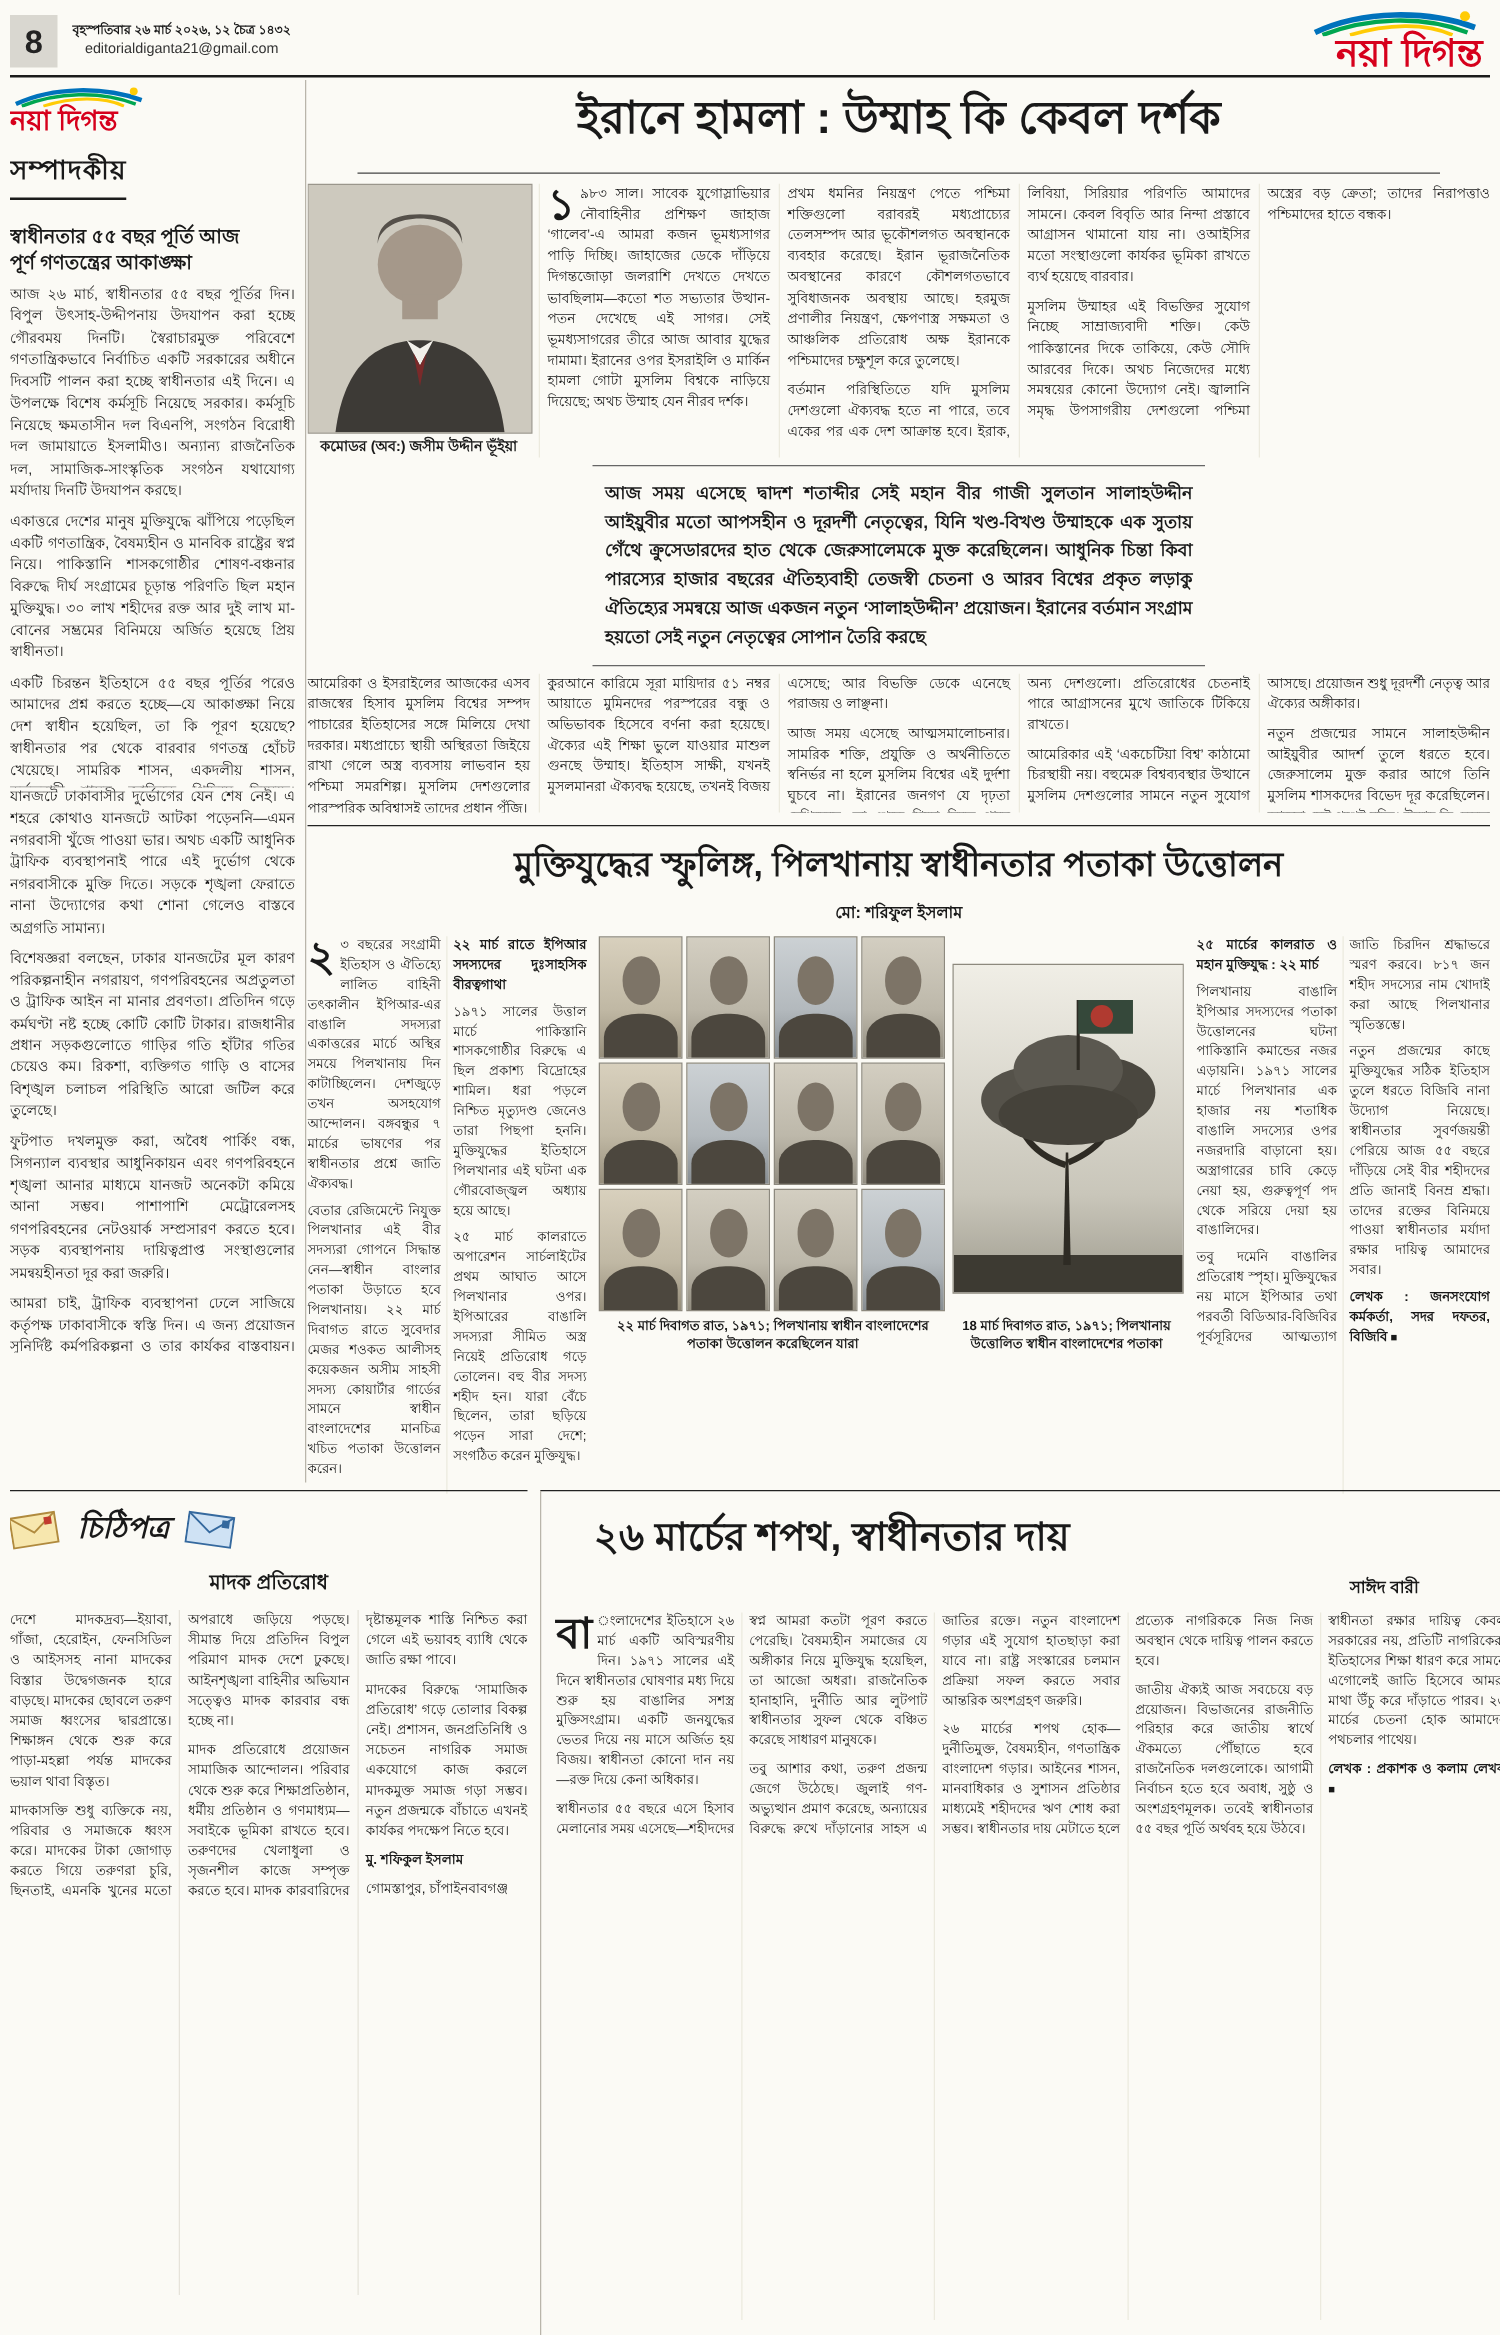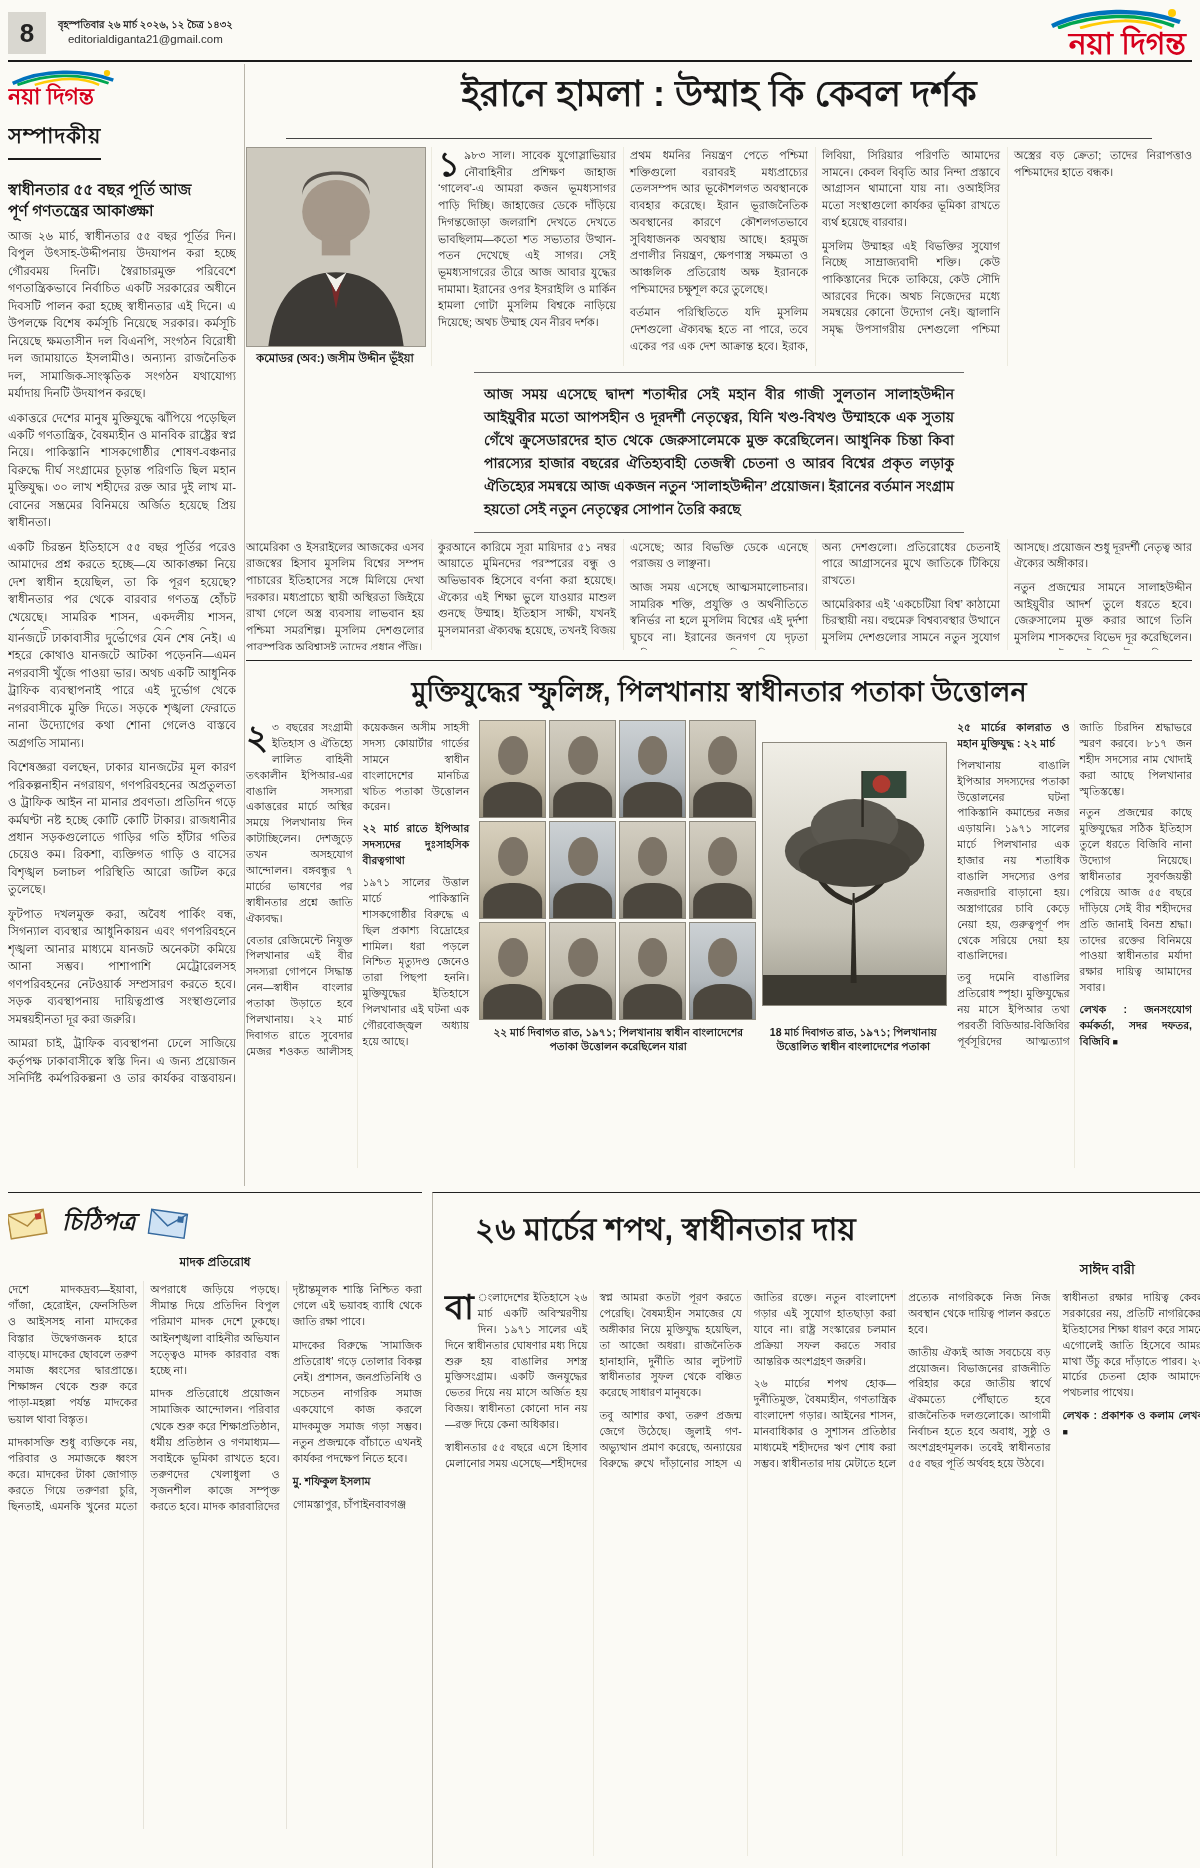--- a/index.html
+++ b/index.html
@@ -21,21 +21,21 @@
   .section-title{font-size:21px;font-weight:bold;letter-spacing:1px;margin:6px 0 10px;border-bottom:2px solid #1b1b1b;display:inline-block;padding-bottom:3px;}
   .ed-title{font-size:15.5px;font-weight:bold;line-height:1.35;margin:10px 0 6px;}
   .ed-body{font-size:11.5px;line-height:1.52;text-align:justify;overflow:hidden;}
   .ed-body p{margin:0 0 7px;}
   .ed1{height:402px;}
   .ed2{height:452px;}
   
   .letters{position:absolute;left:8px;top:1192px;width:414px;height:668px;border-top:1px solid #222;padding-top:10px;overflow:hidden;}
   .letters-head{display:flex;align-items:center;justify-content:flex-start;gap:14px;width:230px;}
   .letters-title{font-size:24px;font-weight:bold;font-style:italic;}
-  .letter-title{text-align:center;font-size:12px;font-weight:bold;margin:10px 0 8px;}
+  .letter-title{text-align:center;font-size:16px;font-weight:bold;margin:10px 0 8px;}
   .letters-body{column-count:3;column-gap:13px;column-rule:1px solid #e6e3da;font-size:10.8px;line-height:1.5;text-align:justify;height:548px;column-fill:balance;}
   .letters-body p{margin:0 0 7px;}
   .sig{font-weight:bold;margin-top:6px;}
   
   .main-art{position:absolute;left:246px;top:64px;width:946px;height:586px;overflow:hidden;}
   .ma-title{font-size:36px;font-weight:bold;text-align:center;margin:2px 40px 8px;border-bottom:1px solid #444;padding-bottom:12px;}
   .ma-body{column-count:5;column-gap:14px;column-rule:1px solid #eceade;font-size:11px;line-height:1.52;text-align:justify;height:516px;}
   .ma-body p{margin:0 0 7px;}
   figure{margin:0 0 4px;break-inside:avoid;}
   .photo{width:100%;height:198px;border:1px solid #9a968c;background:linear-gradient(180deg,#d8d4ca 0%,#c2beb2 55%,#a8a497 100%);position:relative;overflow:hidden;}
@@ -162,26 +162,28 @@
       <p>কুরআনে কারিমে সূরা মায়িদার ৫১ নম্বর আয়াতে মুমিনদের পরস্পরের বন্ধু ও অভিভাবক হিসেবে বর্ণনা করা হয়েছে। ঐক্যের এই শিক্ষা ভুলে যাওয়ার মাশুল গুনছে উম্মাহ। ইতিহাস সাক্ষী, যখনই মুসলমানরা ঐক্যবদ্ধ হয়েছে, তখনই বিজয় এসেছে; আর বিভক্তি ডেকে এনেছে পরাজয় ও লাঞ্ছনা।</p>
       <p>আজ সময় এসেছে আত্মসমালোচনার। সামরিক শক্তি, প্রযুক্তি ও অর্থনীতিতে স্বনির্ভর না হলে মুসলিম বিশ্বের এই দুর্দশা ঘুচবে না। ইরানের জনগণ যে দৃঢ়তা দেখিয়েছে, তা থেকে শিক্ষা নিতে পারে অন্য দেশগুলো। প্রতিরোধের চেতনাই পারে আগ্রাসনের মুখে জাতিকে টিকিয়ে রাখতে।</p>
       <p>আমেরিকার এই ‘একচেটিয়া বিশ্ব’ কাঠামো চিরস্থায়ী নয়। বহুমেরু বিশ্বব্যবস্থার উত্থানে মুসলিম দেশগুলোর সামনে নতুন সুযোগ আসছে। প্রয়োজন শুধু দূরদর্শী নেতৃত্ব আর ঐক্যের অঙ্গীকার।</p>
       <p>নতুন প্রজন্মের সামনে সালাহউদ্দীন আইয়ুবীর আদর্শ তুলে ধরতে হবে। জেরুসালেম মুক্ত করার আগে তিনি মুসলিম শাসকদের বিভেদ দূর করেছিলেন। আজো সেই পথেই মুক্তি। উম্মাহ কি কেবল দর্শক হয়ে থাকবে, নাকি ইতিহাসের ডাকে সাড়া দেবে—এ প্রশ্নের উত্তর খুঁজতে হবে এখনই।</p>
 
     </div>
   </div>
 
   <div class="second-art">
     <h2 class="sa-title">মুক্তিযুদ্ধের স্ফুলিঙ্গ, পিলখানায় স্বাধীনতার পতাকা উত্তোলন</h2>
+    <div class="sa-byline">মো: শরিফুল ইসলাম</div>
     <div class="sa-content">
       <div class="sa-left">
         <p><span class="dropcap">২</span><span>৩ বছরের সংগ্রামী ইতিহাস ও ঐতিহ্যে লালিত বাহিনী তৎকালীন ইপিআর-এর বাঙালি সদস্যরা একাত্তরের মার্চে অস্থির সময়ে পিলখানায় দিন কাটাচ্ছিলেন। দেশজুড়ে তখন অসহযোগ আন্দোলন। বঙ্গবন্ধুর ৭ মার্চের ভাষণের পর স্বাধীনতার প্রশ্নে জাতি ঐক্যবদ্ধ।</span></p>
         <p>বেতার রেজিমেন্টে নিযুক্ত পিলখানার এই বীর সদস্যরা গোপনে সিদ্ধান্ত নেন—স্বাধীন বাংলার পতাকা উড়াতে হবে পিলখানায়। ২২ মার্চ দিবাগত রাতে সুবেদার মেজর শওকত আলীসহ কয়েকজন অসীম সাহসী সদস্য কোয়ার্টার গার্ডের সামনে স্বাধীন বাংলাদেশের মানচিত্র খচিত পতাকা উত্তোলন করেন।</p>
         <p class="sa-sub">২২ মার্চ রাতে ইপিআর সদস্যদের দুঃসাহসিক বীরত্বগাথা</p>
         <p>১৯৭১ সালের উত্তাল মার্চে পাকিস্তানি শাসকগোষ্ঠীর বিরুদ্ধে এ ছিল প্রকাশ্য বিদ্রোহের শামিল। ধরা পড়লে নিশ্চিত মৃত্যুদণ্ড জেনেও তারা পিছপা হননি। মুক্তিযুদ্ধের ইতিহাসে পিলখানার এই ঘটনা এক গৌরবোজ্জ্বল অধ্যায় হয়ে আছে।</p>
+        <p>২৫ মার্চ কালরাতে অপারেশন সার্চলাইটের প্রথম আঘাত আসে পিলখানার ওপর। ইপিআরের বাঙালি সদস্যরা সীমিত অস্ত্র নিয়েই প্রতিরোধ গড়ে তোলেন। বহু বীর সদস্য শহীদ হন। যারা বেঁচে ছিলেন, তারা ছড়িয়ে পড়েন সারা দেশে; সংগঠিত করেন মুক্তিযুদ্ধ।</p>
       </div>
       <div class="sa-photos">
         <div class="photo-row">
           <div class="grid">
             <div class="portrait"></div>
             <div class="portrait"></div>
             <div class="portrait"></div>
             <div class="portrait"></div>
             <div class="portrait"></div>
             <div class="portrait"></div>

